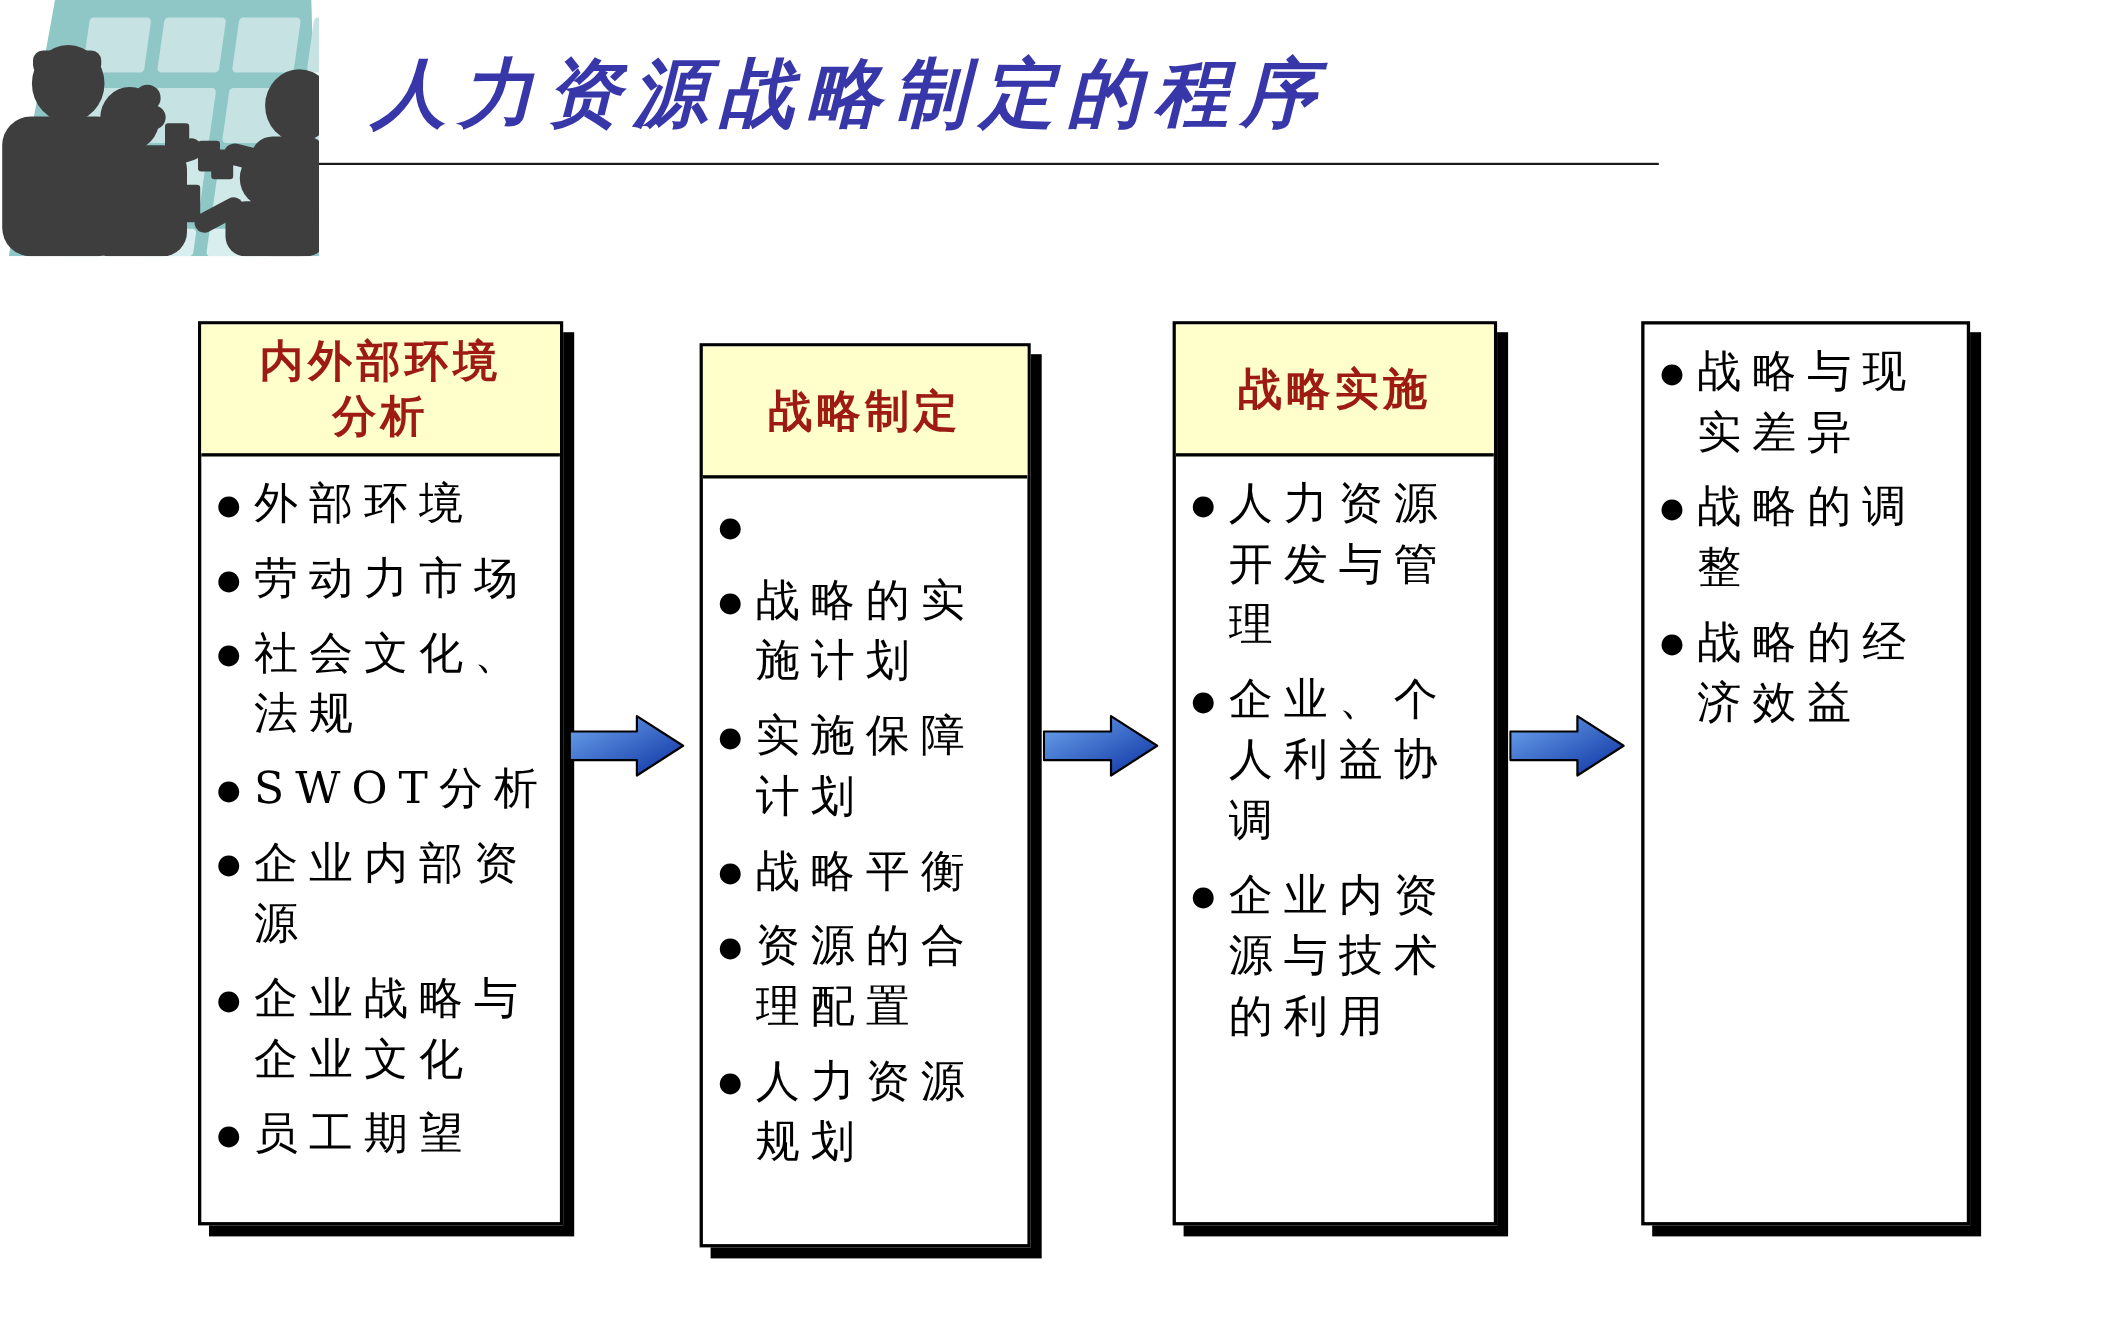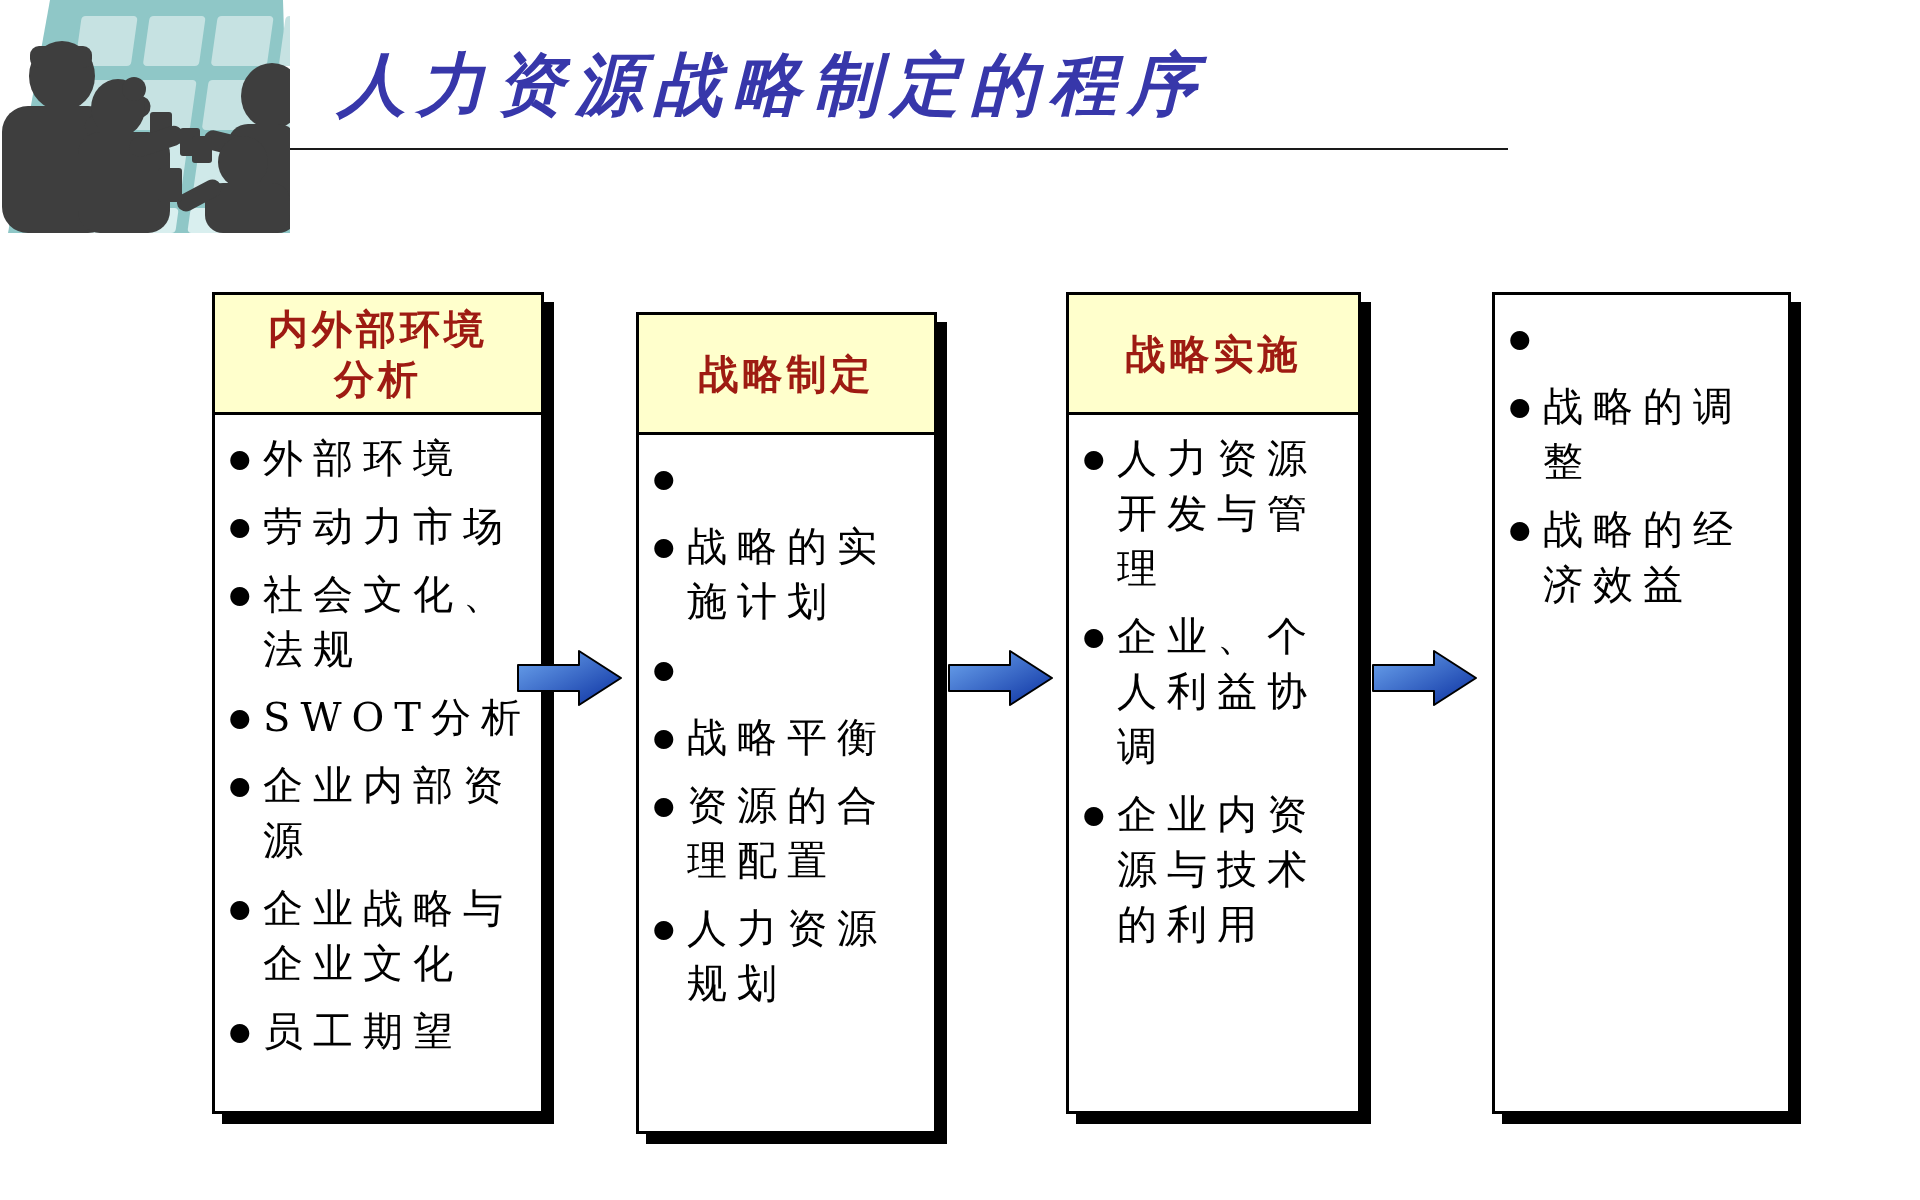--- a/index.html
+++ b/index.html
@@ -25,21 +25,21 @@
   .pane.lt{fill:#CFE9E9;}
   .pane.lt2{fill:#D9EFEF;}
   .sil{fill:var(--clipart-silhouette,#3E3E3E);}
   
   .flow-box{
     position:absolute;top:292px;height:822px;background:#ffffff;
     border:3px solid var(--box-border,#000);
     box-shadow:10px 10px 0 var(--box-border,#000);
     box-sizing:border-box;
   }
-  #box1{left:180px;width:332px;margin-left:32px;}
+  #box1{left:180px;width:332px;}
   #box2{left:636px;width:301px;margin-top:20px;}
   #box3{left:1066px;width:295px;}
   #box4{left:1492px;width:299px;}
   .box-header{
     height:120px;background:var(--header-bg,#FFFFCC);
     border-bottom:3px solid var(--box-border,#000);
     display:flex;align-items:center;justify-content:center;
     box-sizing:border-box;padding:0 8px;
   }
   .hdr-txt{
@@ -167,20 +167,21 @@
     <ul>
         <li>
           <span class="dot">●</span>
         </li>
         <li>
           <span class="dot">●</span>
           <span class="txt">战略的实施计划</span>
         </li>
         <li>
           <span class="dot">●</span>
+          <span class="txt">实施保障计划</span>
         </li>
         <li>
           <span class="dot">●</span>
           <span class="txt">战略平衡</span>
         </li>
         <li>
           <span class="dot">●</span>
           <span class="txt">资源的合理配置</span>
         </li>
         <li>
@@ -231,20 +232,21 @@
     </linearGradient>
   </defs>
   <polygon class="arrow-shape" fill="url(#agrad3)" points="1,16 62,16 62,2 104,29 62,56 62,42 1,42"></polygon>
 </svg>
 
 <div class="flow-box" id="box4">
   <div class="box-body">
     <ul>
         <li>
           <span class="dot">●</span>
+          <span class="txt">战略与现实差异</span>
         </li>
         <li>
           <span class="dot">●</span>
           <span class="txt">战略的调整</span>
         </li>
         <li>
           <span class="dot">●</span>
           <span class="txt">战略的经济效益</span>
         </li>
       </ul>

